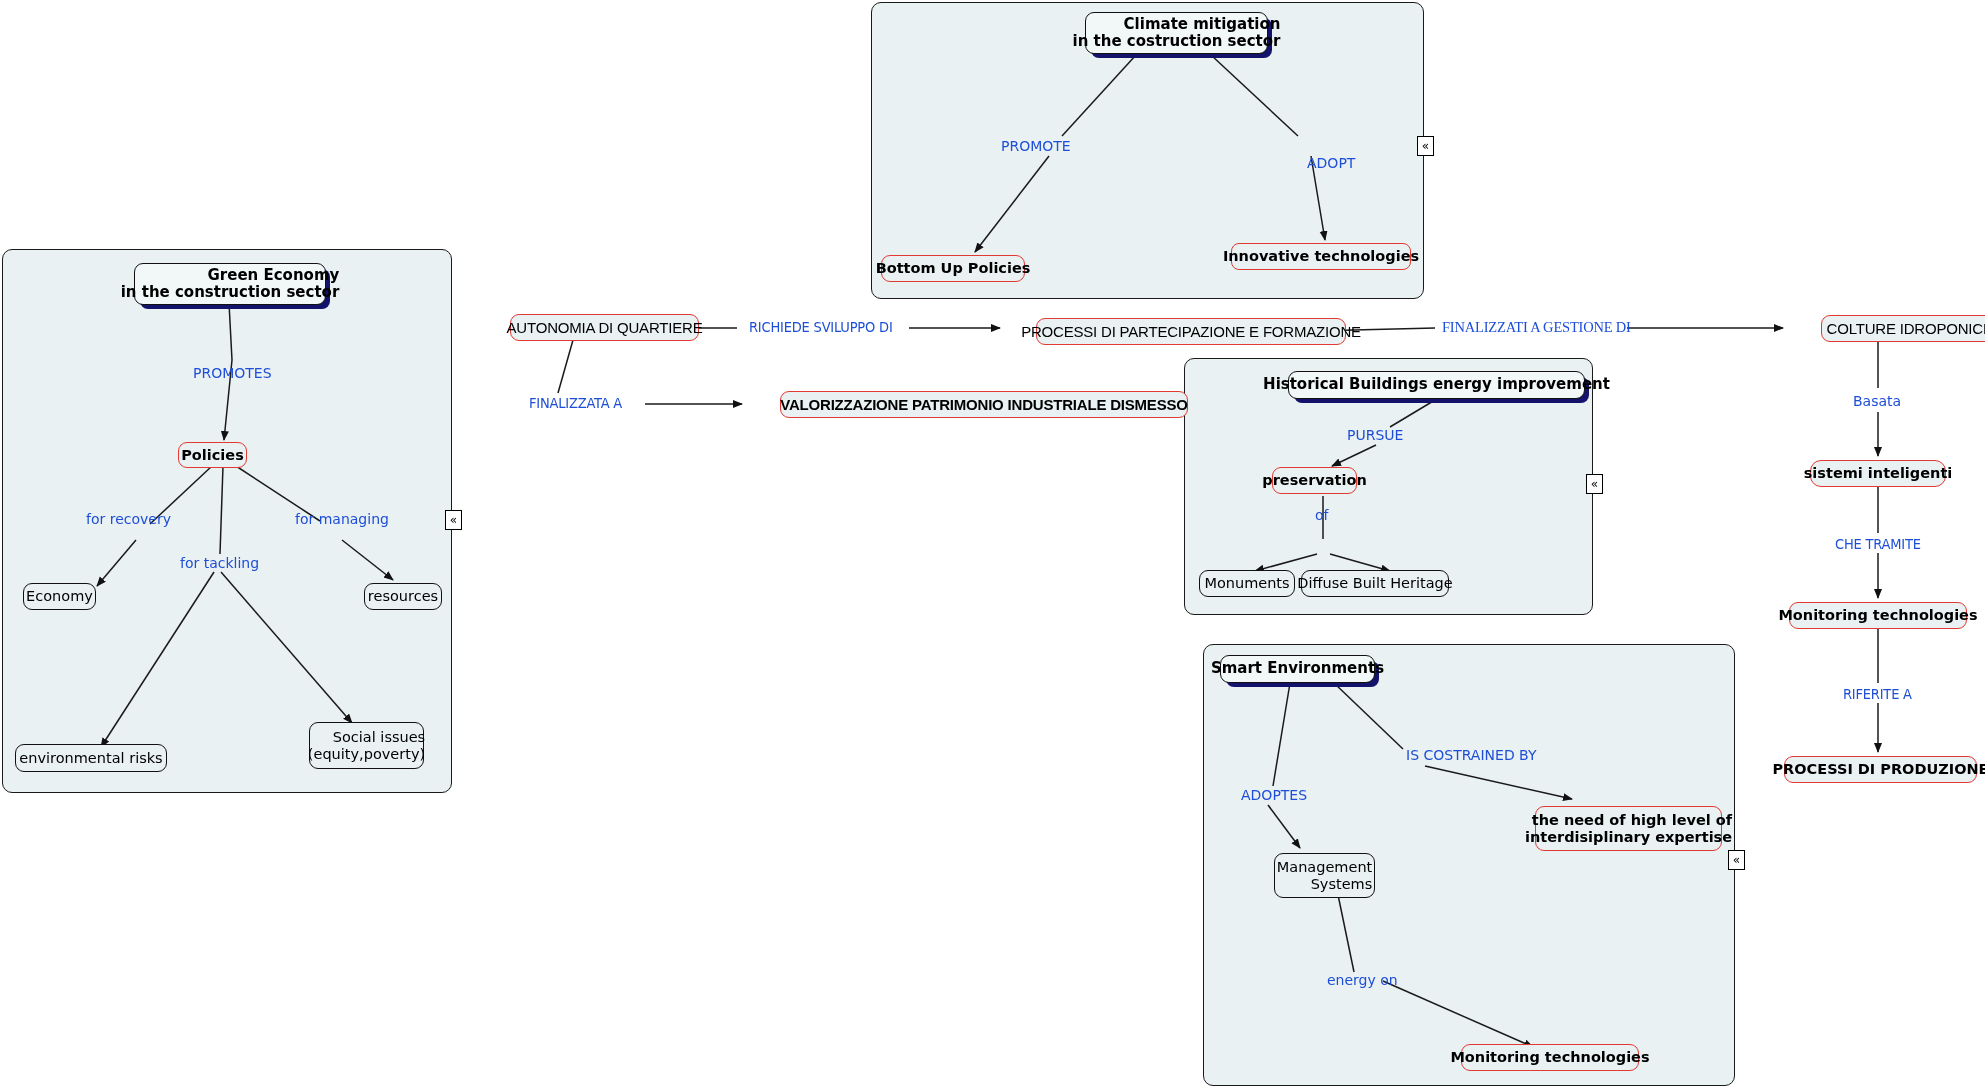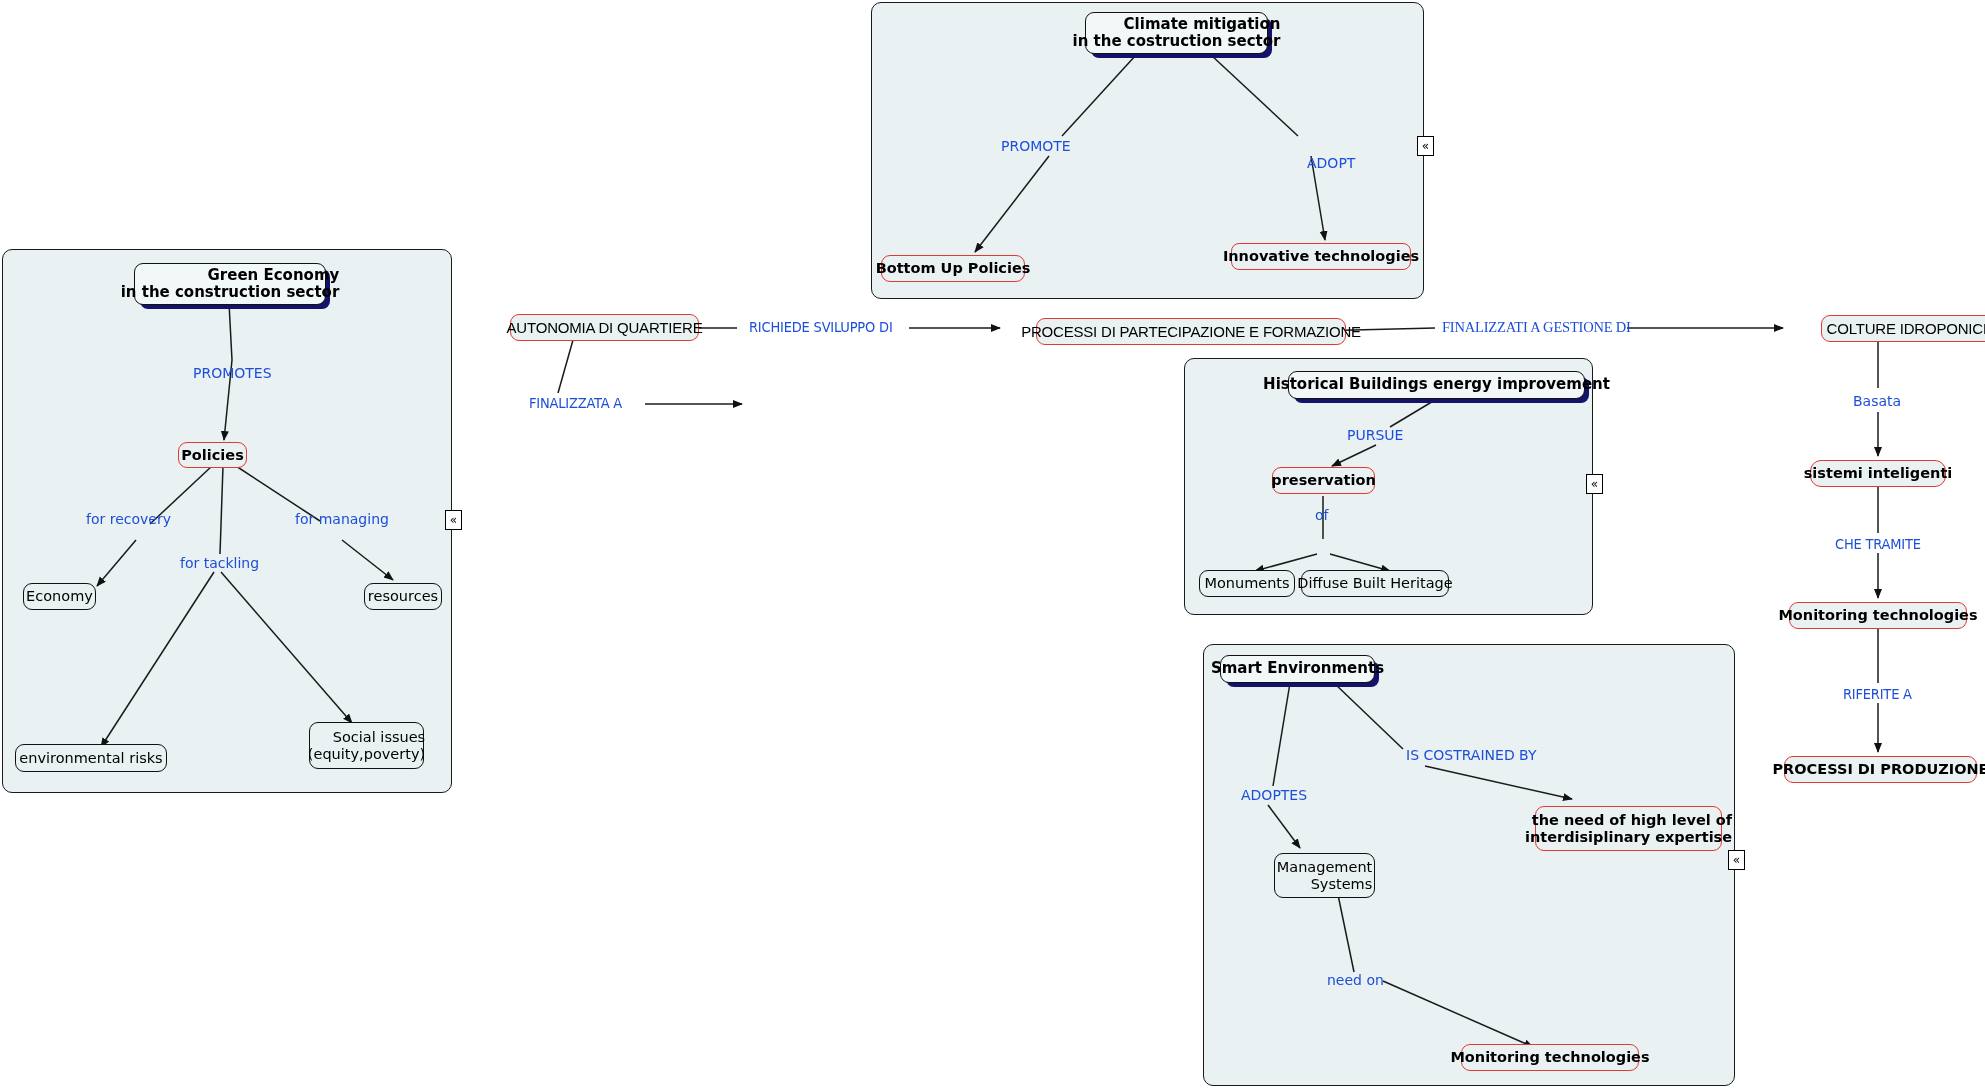--- a/index.html
+++ b/index.html
@@ -183,50 +183,51 @@
 
   <div class="node red" style="left:881px;top:255px;width:144px;height:27px;">Bottom Up Policies</div>
   <div class="node red" style="left:1231px;top:243px;width:180px;height:27px;border-radius:8px;">Innovative technologies</div>
 
   <div class="node redthin" style="left:478px;top:314px;width:189px;height:27px;">AUTONOMIA DI QUARTIERE</div>
   <div class="lnk cond" style="left:749px;top:320px;">RICHIEDE SVILUPPO DI</div>
 
   <div class="node redthin" style="left:1004px;top:318px;width:310px;height:27px;">PROCESSI DI PARTECIPAZIONE E FORMAZIONE</div>
   <div class="lnk cond" style="left:529px;top:396px;">FINALIZZATA A</div>
 
+  <div class="node redthin bold" style="left:748px;top:391px;width:408px;height:27px;">VALORIZZAZIONE PATRIMONIO INDUSTRIALE DISMESSO</div>
 
   <div class="lnk cond" style="left:1442px;top:320px;font-family:Liberation Serif, serif;">FINALIZZATI A GESTIONE DI</div>
 
   <div class="node redthin" style="left:1789px;top:315px;width:188px;height:27px;">COLTURE IDROPONICHE</div>
   <div class="lnk" style="left:1853px;top:394px;">Basata</div>
 
   <div class="node red" style="left:1810px;top:460px;width:136px;height:27px;border-radius:11px;">sistemi inteligenti</div>
   <div class="lnk cond" style="left:1835px;top:537px;">CHE TRAMITE</div>
 
   <div class="node red" style="left:1789px;top:602px;width:178px;height:27px;">Monitoring technologies</div>
   <div class="lnk cond" style="left:1843px;top:687px;">RIFERITE A</div>
 
   <div class="node red" style="left:1784px;top:756px;width:193px;height:27px;">PROCESSI DI PRODUZIONE</div>
 
   <div class="node root" style="left:1288px;top:371px;width:297px;height:28px;">Historical Buildings energy improvement</div>
   <div class="lnk" style="left:1347px;top:428px;">PURSUE</div>
 
-  <div class="node red" style="left:1272px;top:467px;width:103px;height:27px;">preservation</div>
+  <div class="node red" style="left:1272px;top:467px;width:85px;height:27px;">preservation</div>
   <div class="lnk" style="left:1315px;top:508px;">of</div>
 
   <div class="node plain" style="left:1199px;top:570px;width:96px;height:27px;">Monuments</div>
   <div class="node plain" style="left:1301px;top:570px;width:148px;height:27px;">Diffuse Built Heritage</div>
 
   <div class="node root" style="left:1220px;top:655px;width:155px;height:28px;">Smart Environments</div>
   <div class="lnk" style="left:1241px;top:788px;">ADOPTES</div>
   <div class="lnk" style="left:1406px;top:748px;">IS COSTRAINED BY</div>
 
   <div class="node plain" style="left:1274px;top:853px;width:101px;height:45px;">Management
 Systems</div>
 
   <div class="node red" style="left:1535px;top:806px;width:187px;height:45px;">the need of high level of
 interdisiplinary expertise</div>
 
-  <div class="lnk" style="left:1327px;top:973px;">need on</div>
+  <div class="lnk" style="left:1327px;top:973px;">energy on</div>
 
   <div class="node red" style="left:1461px;top:1044px;width:178px;height:27px;">Monitoring technologies</div>
 
 </div>
 
 </body></html>

